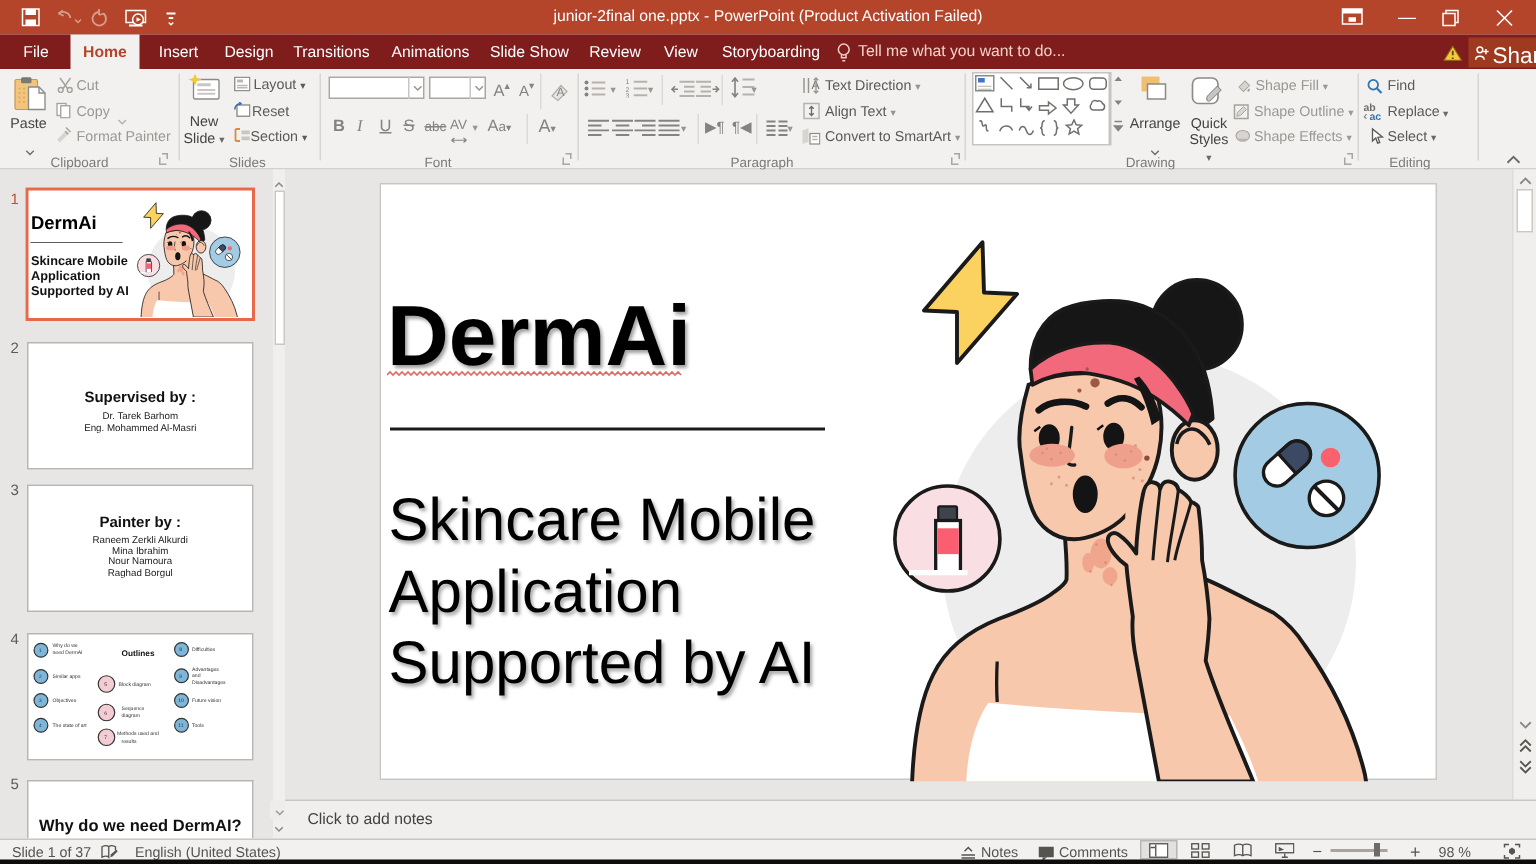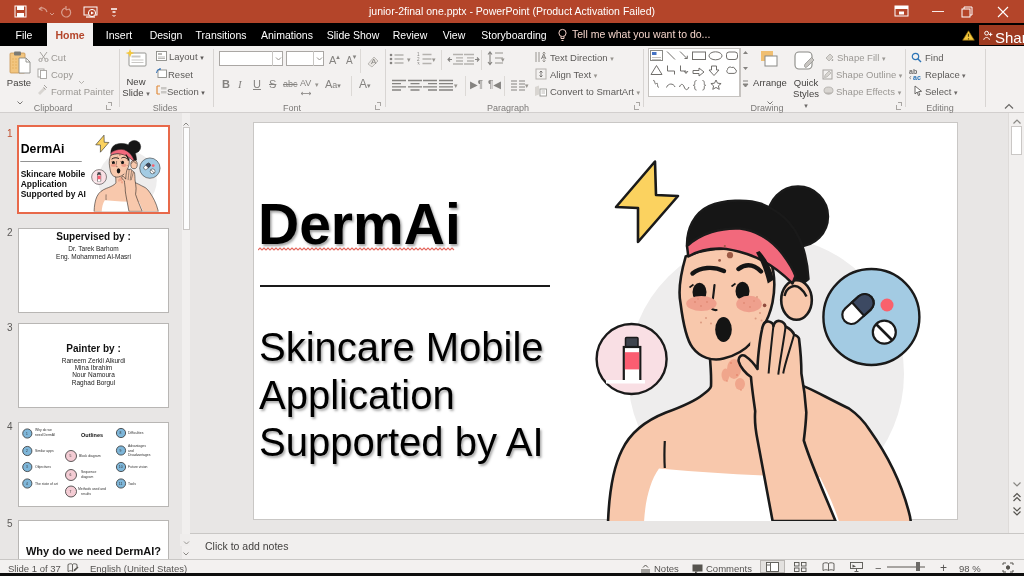--- a/index.html
+++ b/index.html
@@ -6,21 +6,21 @@
   html,body { width:1024px; height:576px; overflow:hidden; }
   body { font-family:"Liberation Sans", sans-serif; position:relative; background:#e8e6e5; }
   .abs { position:absolute; }
 
   
   #titlebar { position:absolute; left:0; top:0; width:1024px; height:23px; background:#b4452a; }
   #titletext { position:absolute; left:0; top:5px; width:1024px; text-align:center; color:#fff; font-size:10.5px; }
   .winbtn { position:absolute; top:0; height:23px; width:34px; color:#fff; text-align:center; line-height:23px; font-size:12px; }
 
   
-  #menubar { position:absolute; left:0; top:23px; width:1024px; height:23px; background:#000000; }
+  #menubar { position:absolute; left:0; top:23px; width:1024px; height:23px; background:#7f1d1d; }
   .mtab { position:absolute; top:0; height:23px; line-height:24px; color:#fff; font-size:10.5px; text-align:center; }
   #hometab { background:#f3f1f0; color:#b4452a; }
 
   
   #ribbon { position:absolute; left:0; top:46px; width:1024px; height:67px; background:#f3f1f0; border-bottom:1px solid #d2cfce; }
   .rsep { position:absolute; top:3px; width:1px; height:58px; background:#d8d5d3; }
   .glabel { position:absolute; top:57px; font-size:9px; color:#7c7a78; text-align:center; }
   .rtext { font-size:9.5px; color:#9b9894; }
   .rtext2 { font-size:9.5px; color:#5c5a58; }
   .dlaunch { position:absolute; top:59px; width:5px; height:5px; border-left:1px solid #a8a5a2; border-bottom:1px solid #a8a5a2; }
@@ -417,21 +417,21 @@
         <use href="#illu"></use>
       </svg>
       <div class="abs" style="left:8px;top:72px;font-size:58px;font-weight:bold;color:#000;line-height:58px;">DermAi</div>
       <div class="abs" style="left:6px;top:162px;width:290px;height:2.5px;background:#555;"></div>
       <div class="abs" style="left:8px;top:199px;font-size:40px;font-weight:bold;color:#111;line-height:47.5px;">Skincare Mobile<br>Application<br>Supported by AI</div>
     </div>
   </div>
 
   <div class="thumbnum" style="left:7px;top:114px;">2</div>
   <div class="thumb" style="top:115px;">
-    <div style="text-align:center;padding-top:2px;font-size:10px;font-weight:bold;color:#111;">Supervised by :</div>
+    <div style="text-align:center;padding-top:31px;font-size:10px;font-weight:bold;color:#111;">Supervised by :</div>
     <div style="text-align:center;padding-top:3px;font-size:6.5px;color:#222;line-height:7.5px;">Dr. Tarek Barhom<br>Eng. Mohammed Al-Masri</div>
   </div>
 
   <div class="thumbnum" style="left:7px;top:209px;">3</div>
   <div class="thumb" style="top:210px;">
     <div style="text-align:center;padding-top:19px;font-size:10px;font-weight:bold;color:#111;">Painter by :</div>
     <div style="text-align:center;padding-top:3px;font-size:6.5px;color:#222;line-height:7.2px;">Raneem Zerkli Alkurdi<br>Mina Ibrahim<br>Nour Namoura<br>Raghad Borgul</div>
   </div>
 
   <div class="thumbnum" style="left:7px;top:308px;">4</div>

